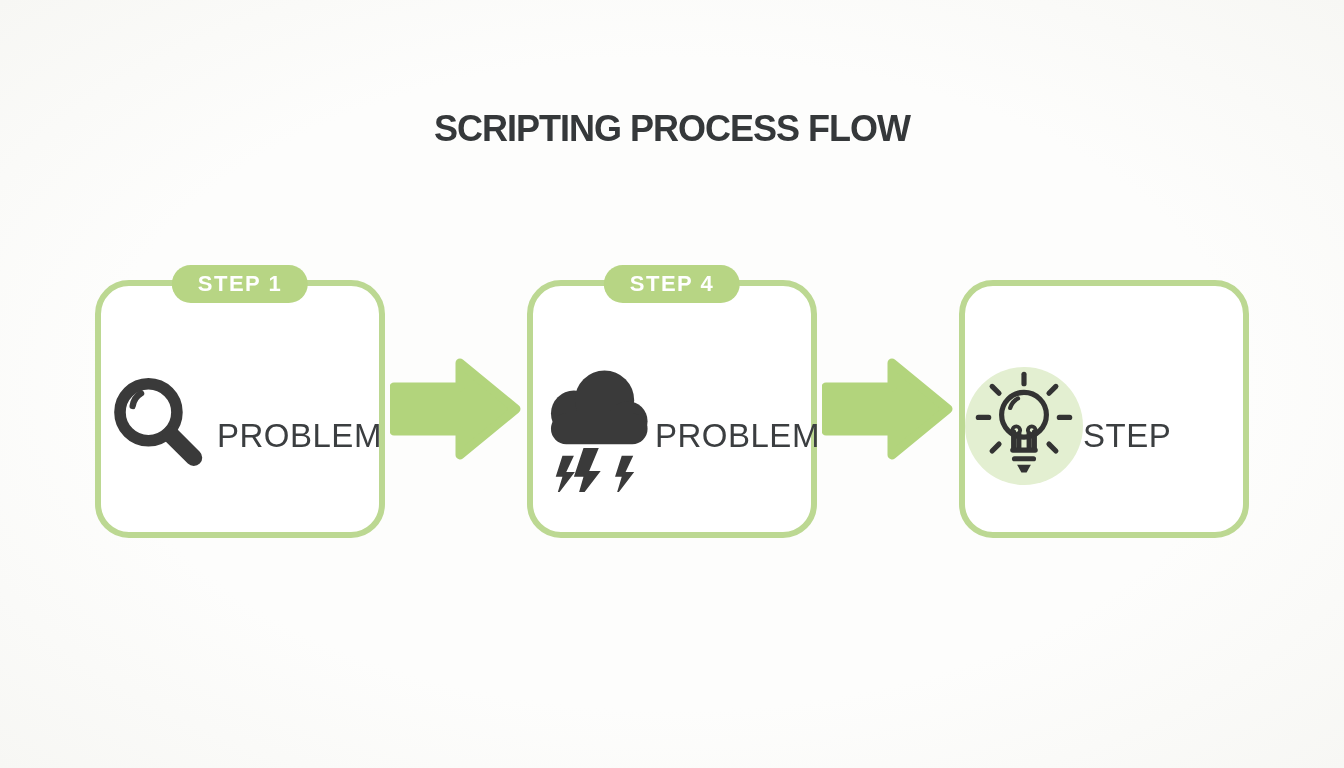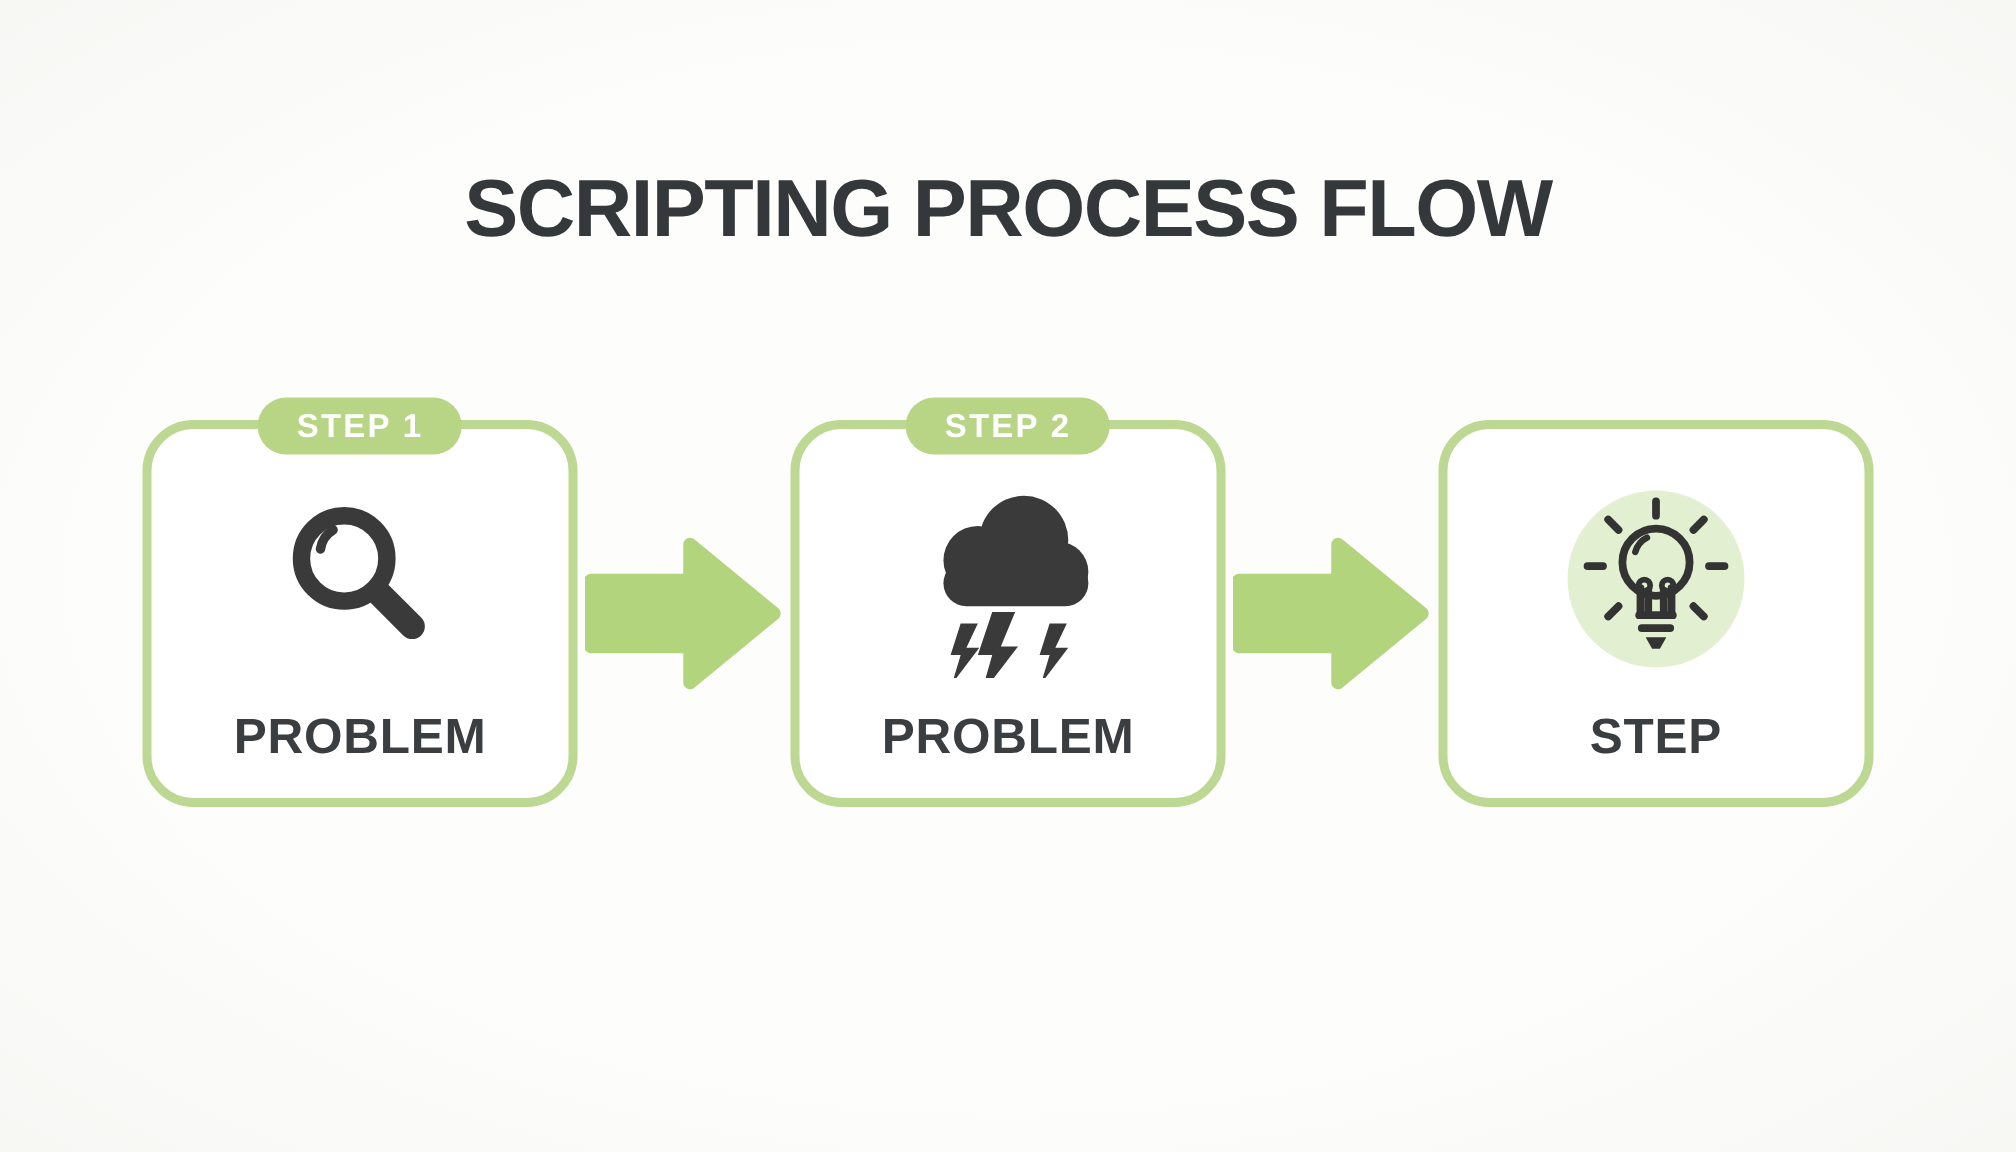--- a/index.html
+++ b/index.html
@@ -14,21 +14,21 @@
     width: 1344px;
     height: 768px;
     background: radial-gradient(ellipse at center, #fdfdfc 60%, #f7f7f4 100%);
   }
   .title {
     position: absolute;
     top: 108px;
     left: 0;
     width: 100%;
     text-align: center;
-    font-size: 54px;
+    font-size: 36px;
     font-weight: 700;
     letter-spacing: -1px;
     color: #35383a;
   }
   .flow-row {
     position: absolute;
     top: 280px;
     left: 0;
     width: 100%;
     display: flex;
@@ -36,21 +36,20 @@
     align-items: flex-start;
   }
   .step-card {
     position: relative;
     width: 290px;
     height: 258px;
     background: #ffffff;
     border: 6px solid #bcd892;
     border-radius: 34px;
     display: flex;
-    flex-direction: column;
     align-items: center;
     padding-top: 34px;
   }
   .step-badge {
     position: absolute;
     top: -21px;
     left: 50%;
     transform: translateX(-50%);
     background: #b7d584;
     color: #ffffff;
@@ -66,21 +65,21 @@
   }
   .icon-zone {
     height: 132px;
     display: flex;
     align-items: center;
     justify-content: center;
   }
   .step-label {
     margin-top: 20px;
     font-size: 33px;
-    font-weight: 700;
+    font-weight: 400;
     letter-spacing: 0.5px;
     color: #3b3e40;
   }
   .arrow-box {
     width: 142px;
     height: 258px;
     display: flex;
     align-items: center;
     justify-content: center;
     flex: 0 0 auto;
@@ -116,21 +115,21 @@
       <div class="step-label">PROBLEM</div>
     </div>
 
     <div class="arrow-box">
       <svg width="132" height="112" viewBox="0 0 132 112" aria-hidden="true">
         <path d="M4,34 L70,34 L70,10 L126,56 L70,102 L70,78 L4,78 Z" fill="#b2d47c" stroke="#b2d47c" stroke-width="9" stroke-linejoin="round"></path>
       </svg>
     </div>
 
     <div class="step-card">
-      <div class="step-badge">STEP 2</div>
+      <div class="step-badge">STEP 4</div>
       <div class="icon-zone">
         <svg width="122" height="132" viewBox="0 0 122 138" aria-hidden="true">
           <g fill="#3a3a3a">
             <circle cx="40" cy="56" r="24"></circle>
             <circle cx="72" cy="42" r="31"></circle>
             <circle cx="96" cy="64" r="21"></circle>
             <rect x="16" y="56" width="101" height="32" rx="16"></rect>
 
             <polygon points="66,92 50,92 40,122 50,122 42,150 68,116 56,116"></polygon>
 

